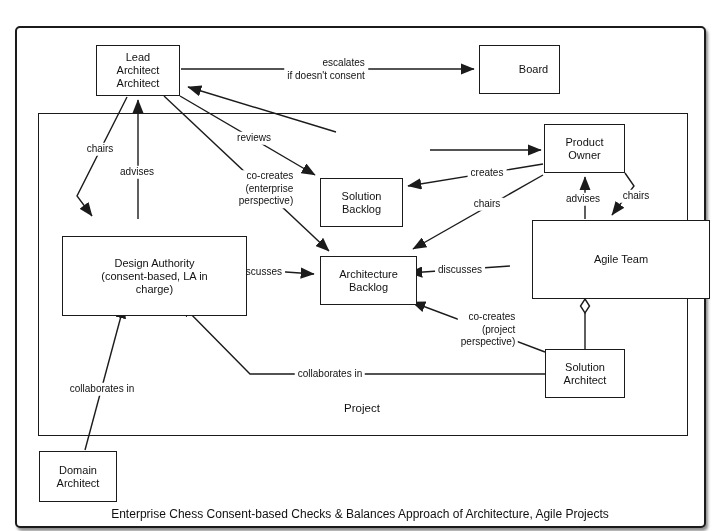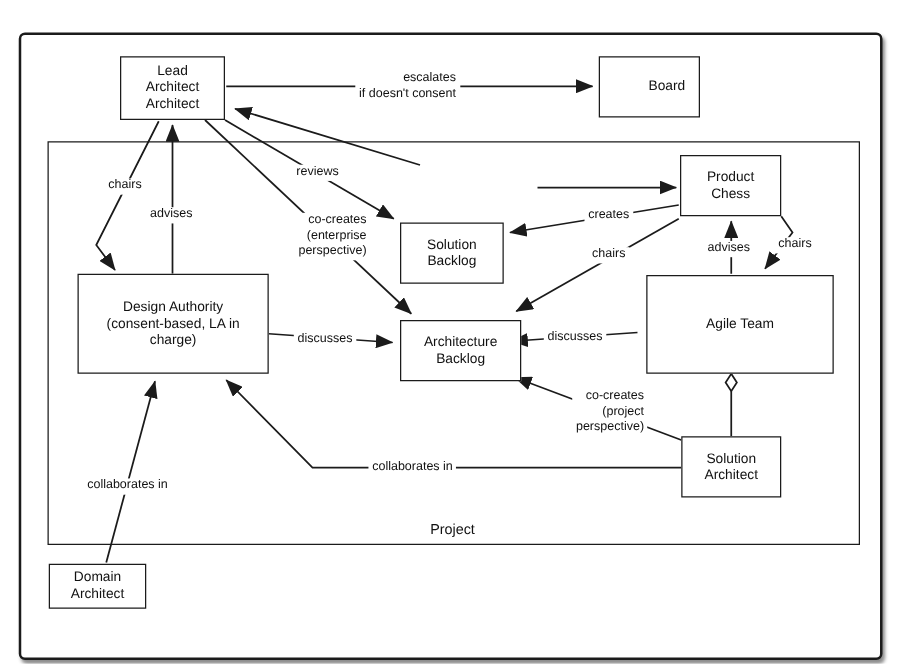--- a/index.html
+++ b/index.html
@@ -61,49 +61,49 @@
     <div>Architect</div>
     <div>Architect</div>
   </div>
 
   <div class="node" style="left:479px;top:29px;width:81px;height:49px;padding-left:28px;">
     <div>Board</div>
   </div>
 
   <div class="node" style="left:544px;top:108px;width:81px;height:49px;">
     <div>Product</div>
-    <div>Chess</div>
+    <div>Owner</div>
   </div>
 
   <div class="node" style="left:320px;top:162px;width:83px;height:49px;">
     <div>Solution</div>
     <div>Backlog</div>
   </div>
 
   <div class="node" style="left:320px;top:240px;width:97px;height:49px;">
     <div>Architecture</div>
     <div>Backlog</div>
   </div>
 
-  <div class="node" style="left:62px;top:203px;width:153px;height:80px;">
+  <div class="node" style="left:62px;top:220px;width:185px;height:80px;">
     <div>Design Authority</div>
     <div>(consent-based, LA in</div>
     <div>charge)</div>
   </div>
 
-  <div class="node" style="left:517px;top:204px;width:150px;height:79px;">
+  <div class="node" style="left:532px;top:204px;width:178px;height:79px;">
     <div>Agile Team</div>
   </div>
 
   <div class="node" style="left:545px;top:333px;width:80px;height:49px;">
     <div>Solution</div>
     <div>Architect</div>
   </div>
 
-  <div class="node" style="left:39px;top:435px;width:78px;height:36px;">
+  <div class="node" style="left:39px;top:435px;width:78px;height:51px;">
     <div>Domain</div>
     <div>Architect</div>
   </div>
 
   <div class="elabel" style="left:326px;top:53px;">
     <div>escalates</div>
     <div>if doesn't consent</div>
   </div>
 
   <div class="elabel" style="left:100px;top:133px;">chairs</div>
@@ -126,16 +126,17 @@
 
   <div class="elabel" style="left:488px;top:314px;">
     <div>co-creates</div>
     <div>(project</div>
     <div>perspective)</div>
   </div>
 
   <div class="elabel" style="left:330px;top:358px;">collaborates in</div>
   <div class="elabel" style="left:102px;top:373px;">collaborates in</div>
 
-  <div class="plain-label" style="left:362px;top:408px;">Project</div>
+  <div class="plain-label" style="left:362px;top:392px;">Project</div>
 
+  <div class="caption">Enterprise Chess Consent-based Checks &amp; Balances Approach of Architecture, Agile Projects</div>
 
 </div>
 
 </body></html>

